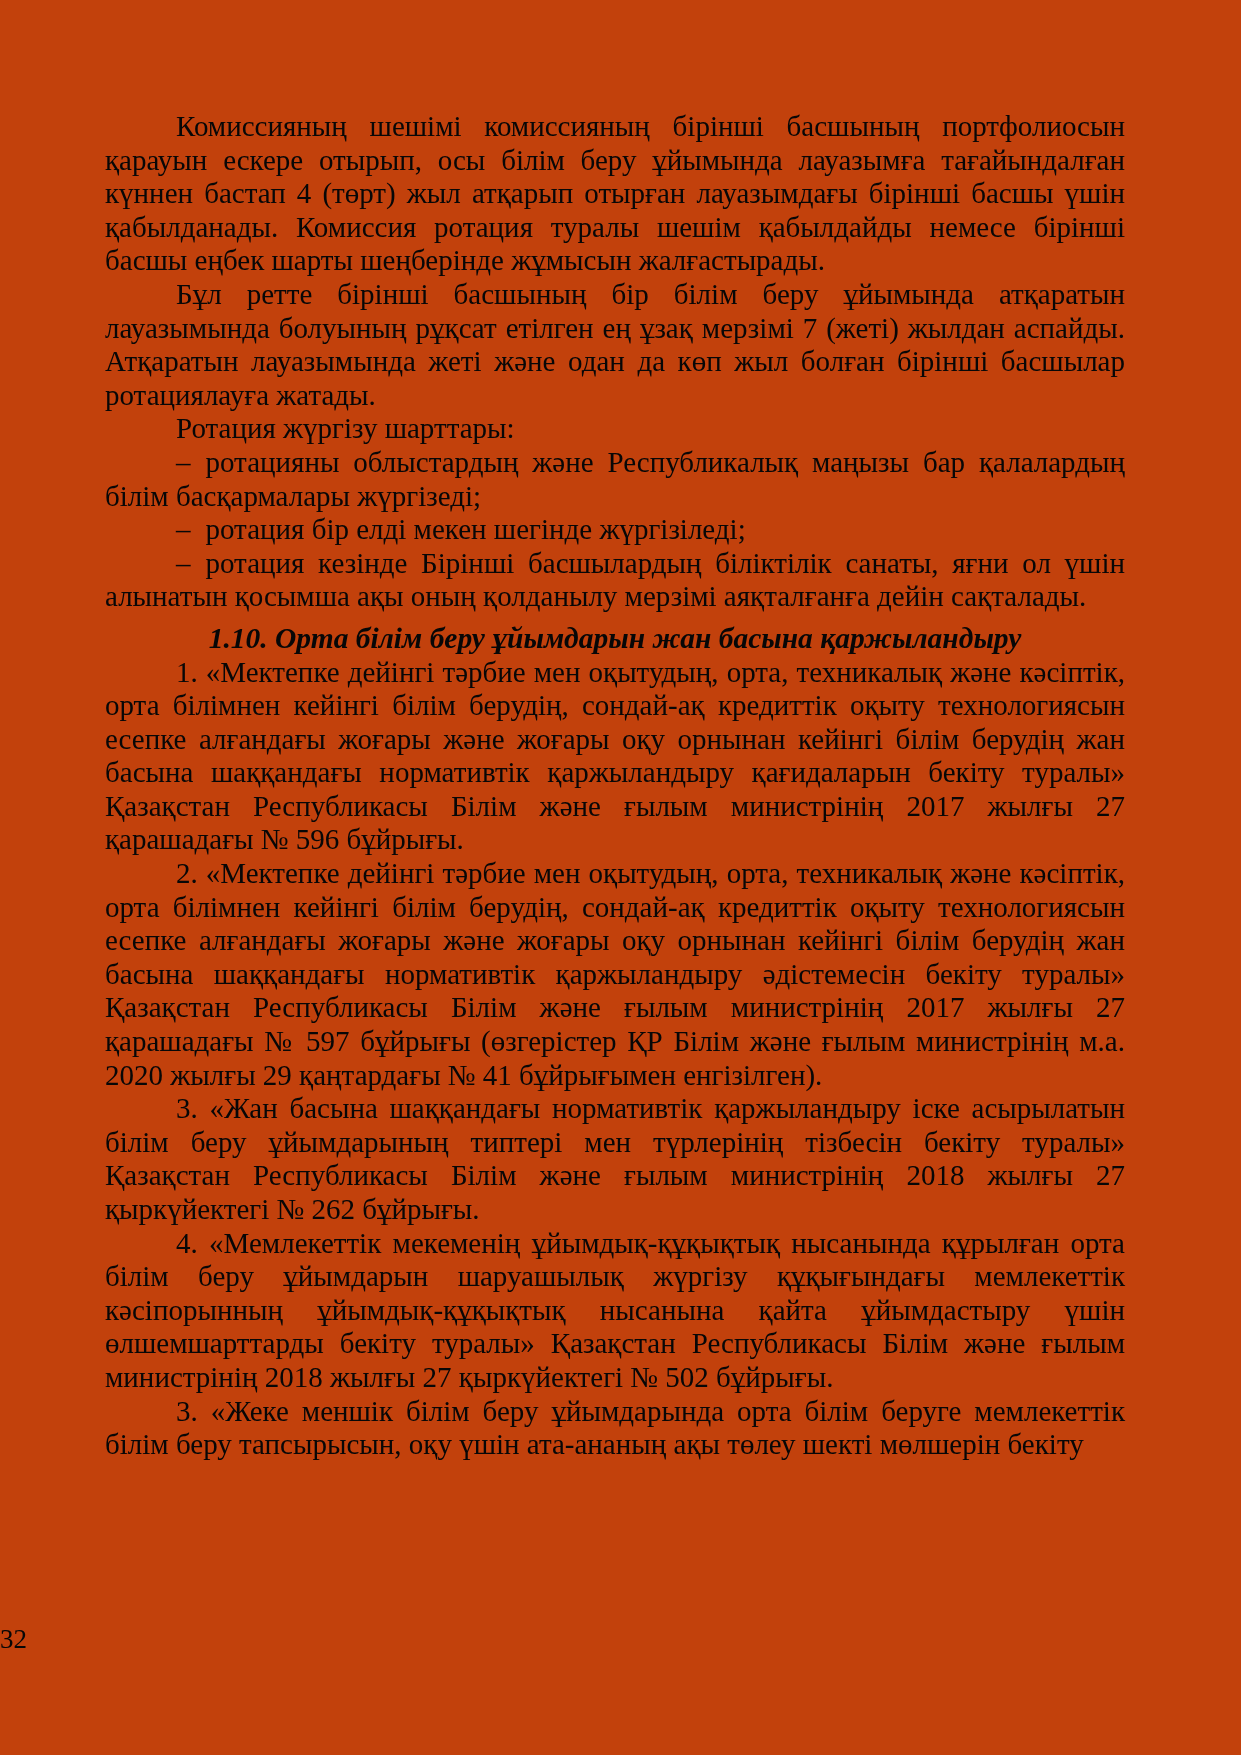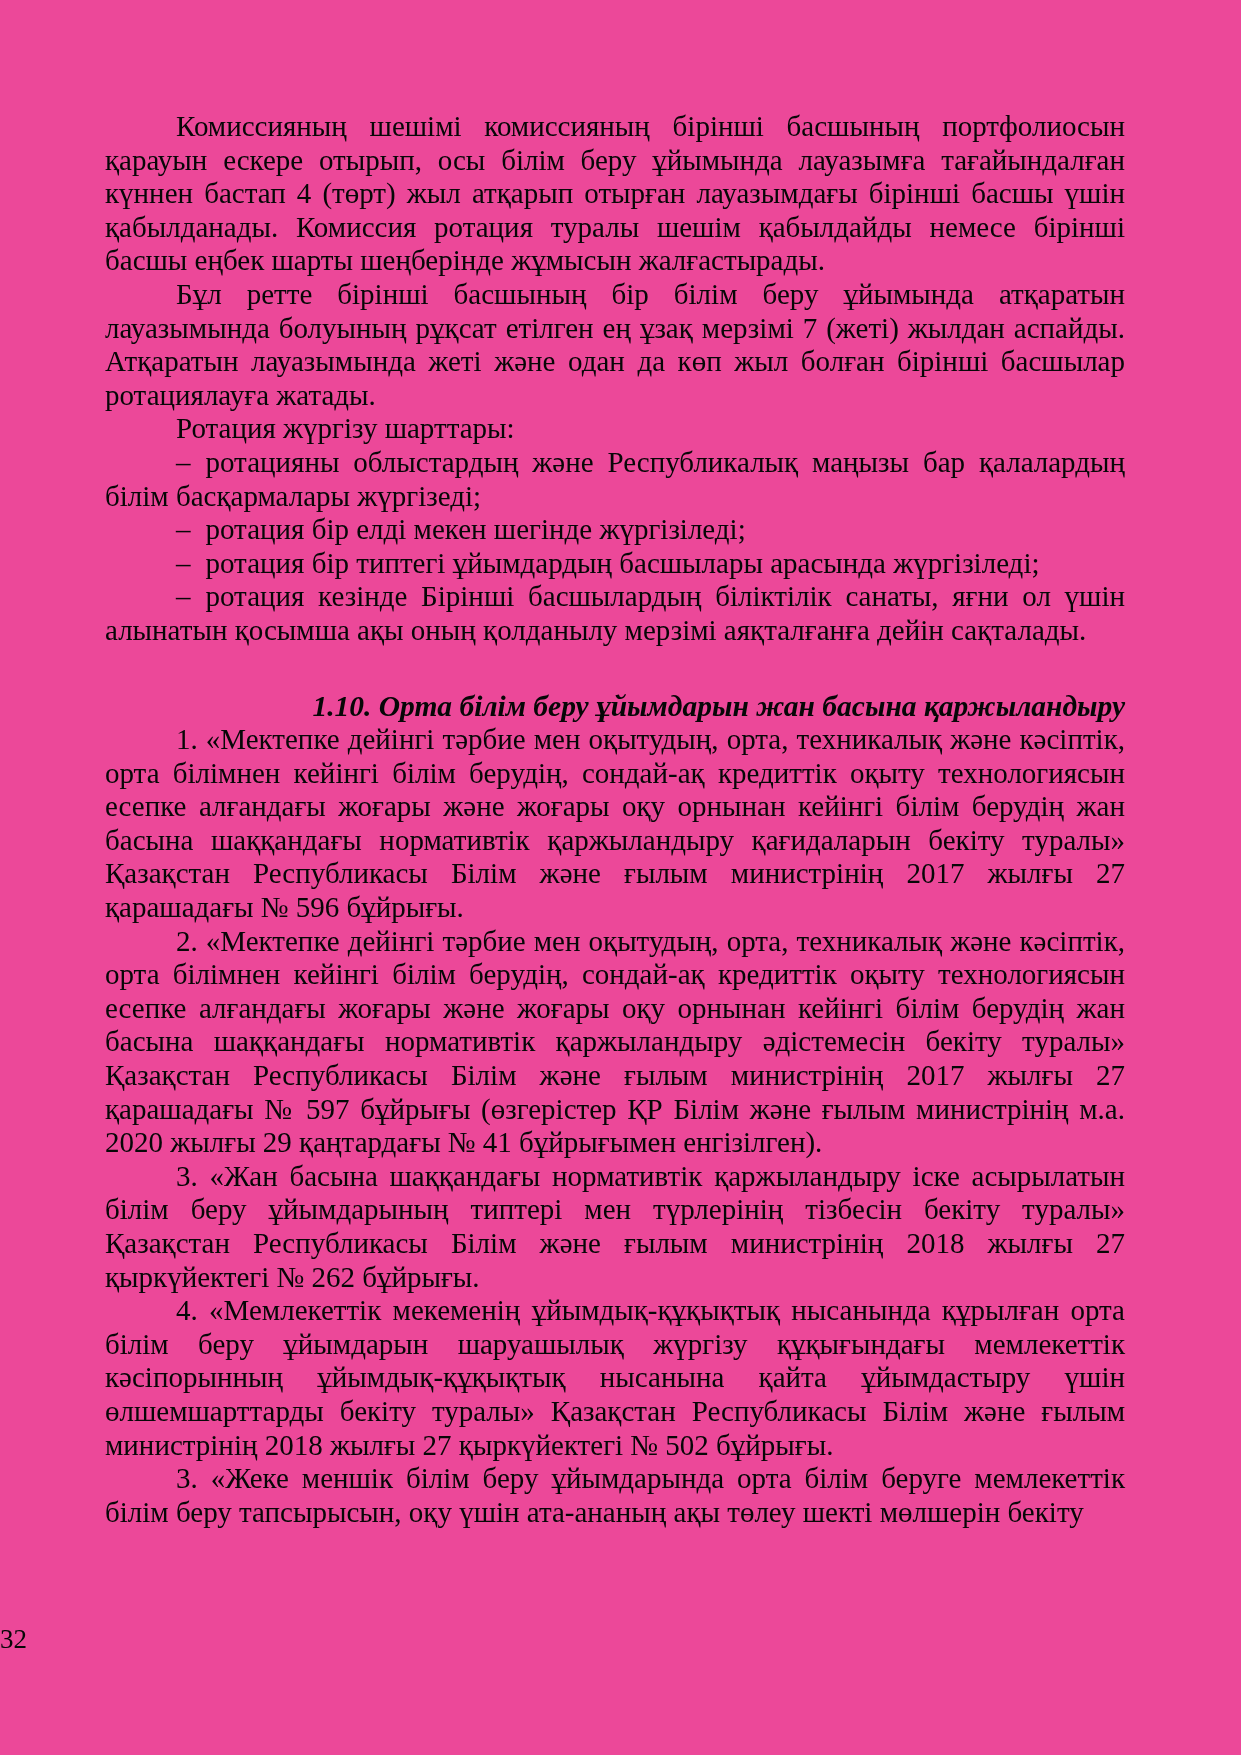--- a/index.html
+++ b/index.html
@@ -4,46 +4,46 @@
 <style>
   html, body {
     margin: 0;
     padding: 0;
     background: #ffffff;
   }
   .page {
     position: relative;
     width: 1241px;
     height: 1755px;
-    background: #ec4899;
+    background: #c2410c;
     overflow: hidden;
     font-family: "Liberation Serif", "DejaVu Serif", serif;
     color: #070707;
   }
   .content {
     position: absolute;
     left: 105px;
     top: 110px;
     width: 1020px;
     font-size: 29px;
     line-height: 33.6px;
     text-align: justify;
   }
   .content p {
     margin: 0;
     padding: 0;
     text-indent: 71px;
   }
   .content p.heading {
-    margin-top: 42px;
+    margin-top: 8px;
     text-indent: 0;
     font-weight: bold;
     font-style: italic;
     font-size: 29.5px;
-    text-align: right;
+    text-align: center;
   }
   .dash {
     display: inline-block;
     text-indent: 0;
     margin-right: 15px;
   }
   .page-number {
     position: absolute;
     left: 0;
     right: 0;
@@ -62,21 +62,20 @@
     <p>Комиссияның шешімі комиссияның бірінші басшының портфолиосын қарауын ескере отырып, осы білім беру ұйымында лауазымға тағайындалған күннен бастап 4 (төрт) жыл атқарып отырған лауазымдағы бірінші басшы үшін қабылданады. Комиссия ротация туралы шешім қабылдайды немесе бірінші басшы еңбек шарты шеңберінде жұмысын жалғастырады.</p>
 
     <p>Бұл ретте бірінші басшының бір білім беру ұйымында атқаратын лауазымында болуының рұқсат етілген ең ұзақ мерзімі 7 (жеті) жылдан аспайды. Атқаратын лауазымында жеті және одан да көп жыл болған бірінші басшылар ротациялауға жатады.</p>
 
     <p>Ротация жүргізу шарттары:</p>
 
     <p><span class="dash">–</span><span>ротацияны облыстардың және Республикалық маңызы бар қалалардың білім басқармалары жүргізеді;</span></p>
 
     <p><span class="dash">–</span><span>ротация бір елді мекен шегінде жүргізіледі;</span></p>
 
-    <p><span class="dash">–</span><span>ротация бір типтегі ұйымдардың басшылары арасында жүргізіледі;</span></p>
 
     <p><span class="dash">–</span><span>ротация кезінде Бірінші басшылардың біліктілік санаты, яғни ол үшін алынатын қосымша ақы оның қолданылу мерзімі аяқталғанға дейін сақталады.</span></p>
 
     <p class="heading">1.10. Орта білім беру ұйымдарын жан басына қаржыландыру</p>
 
 
     <p>1. «Мектепке дейінгі тәрбие мен оқытудың, орта, техникалық және кәсіптік, орта білімнен кейінгі білім берудің, сондай-ақ кредиттік оқыту технологиясын есепке алғандағы жоғары және жоғары оқу орнынан кейінгі білім берудің жан басына шаққандағы нормативтік қаржыландыру қағидаларын бекіту туралы» Қазақстан Республикасы Білім және ғылым министрінің 2017 жылғы 27 қарашадағы № 596 бұйрығы.</p>
 
     <p>2. «Мектепке дейінгі тәрбие мен оқытудың, орта, техникалық және кәсіптік, орта білімнен кейінгі білім берудің, сондай-ақ кредиттік оқыту технологиясын есепке алғандағы жоғары және жоғары оқу орнынан кейінгі білім берудің жан басына шаққандағы нормативтік қаржыландыру әдістемесін бекіту туралы» Қазақстан Республикасы Білім және ғылым министрінің 2017 жылғы 27 қарашадағы № 597 бұйрығы (өзгерістер ҚР Білім және ғылым министрінің м.а. 2020 жылғы 29 қаңтардағы № 41 бұйрығымен енгізілген).</p>
 

